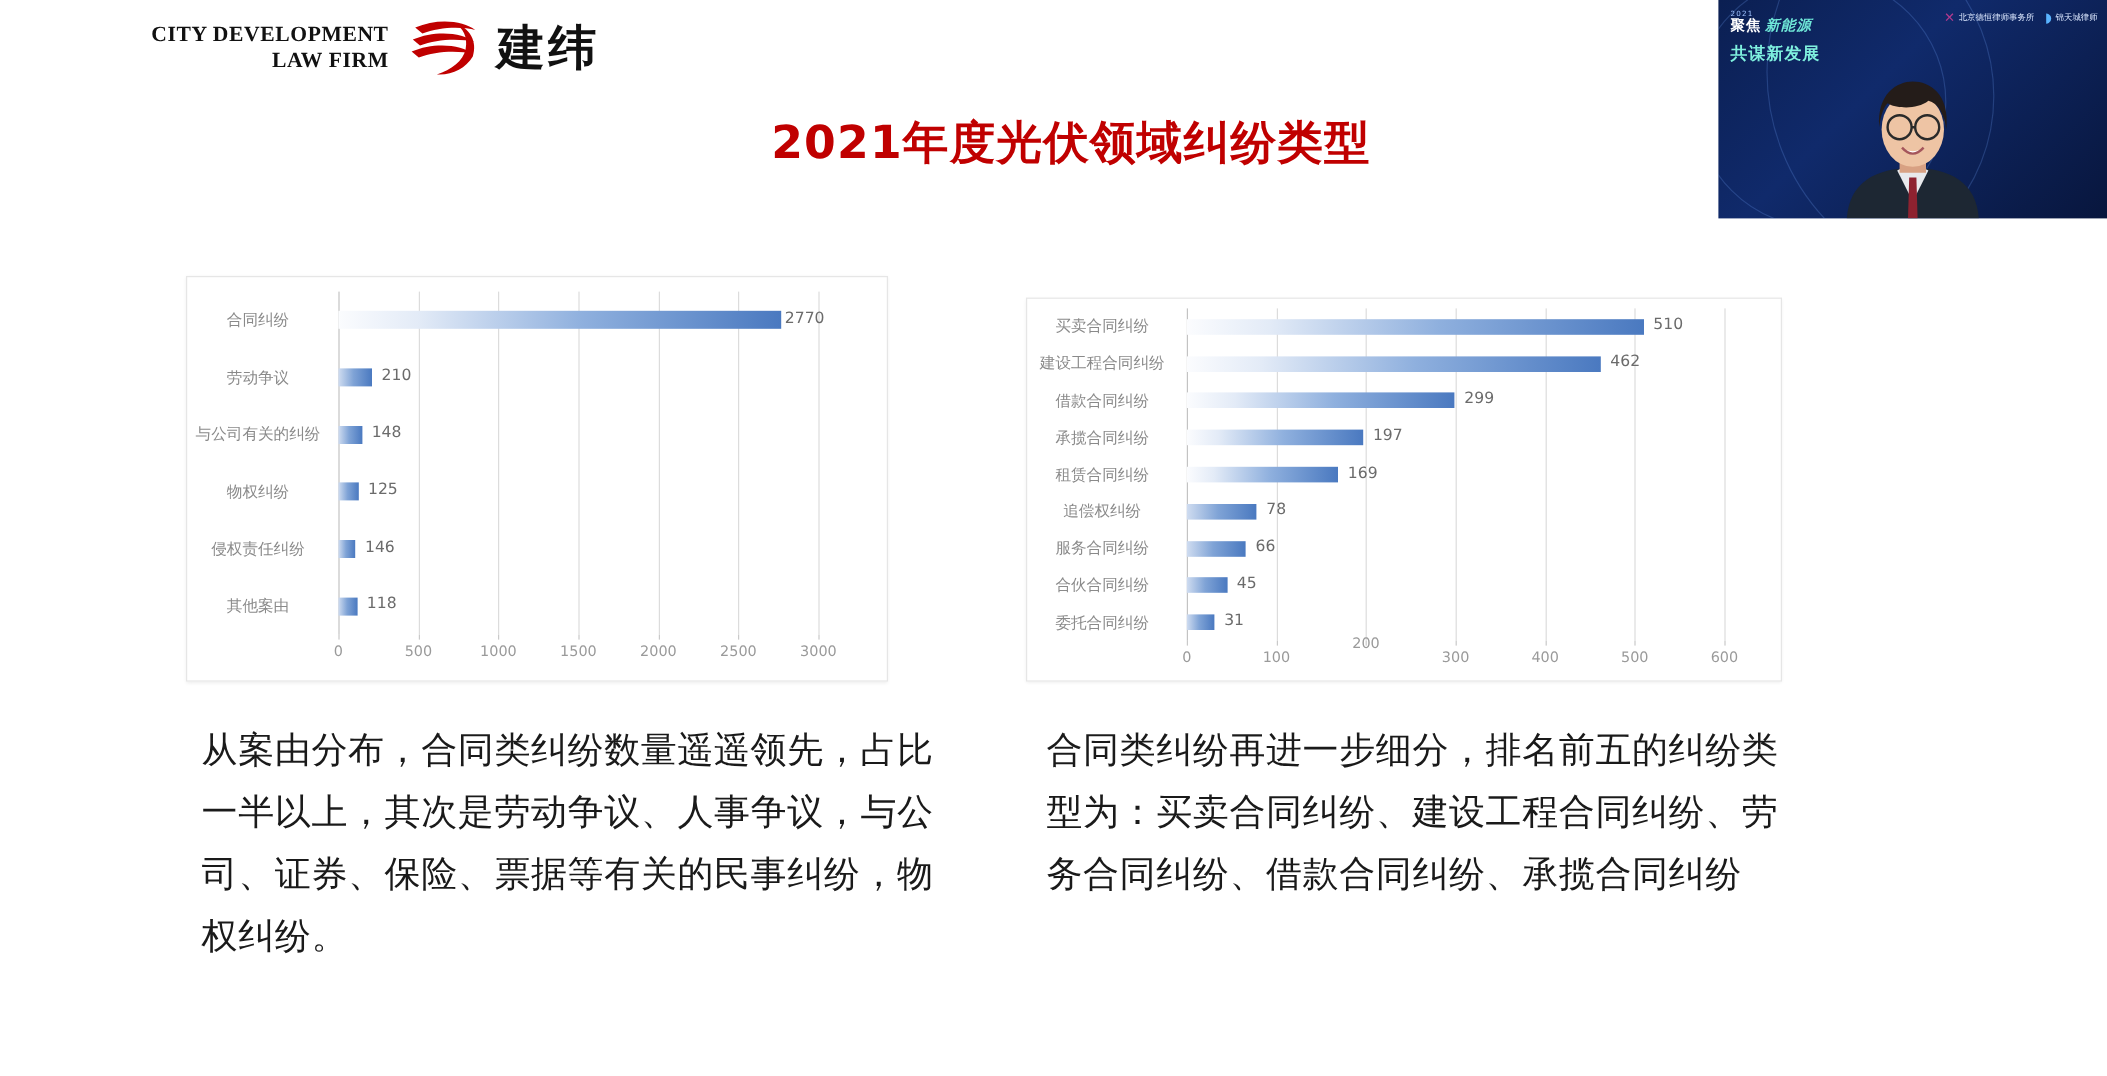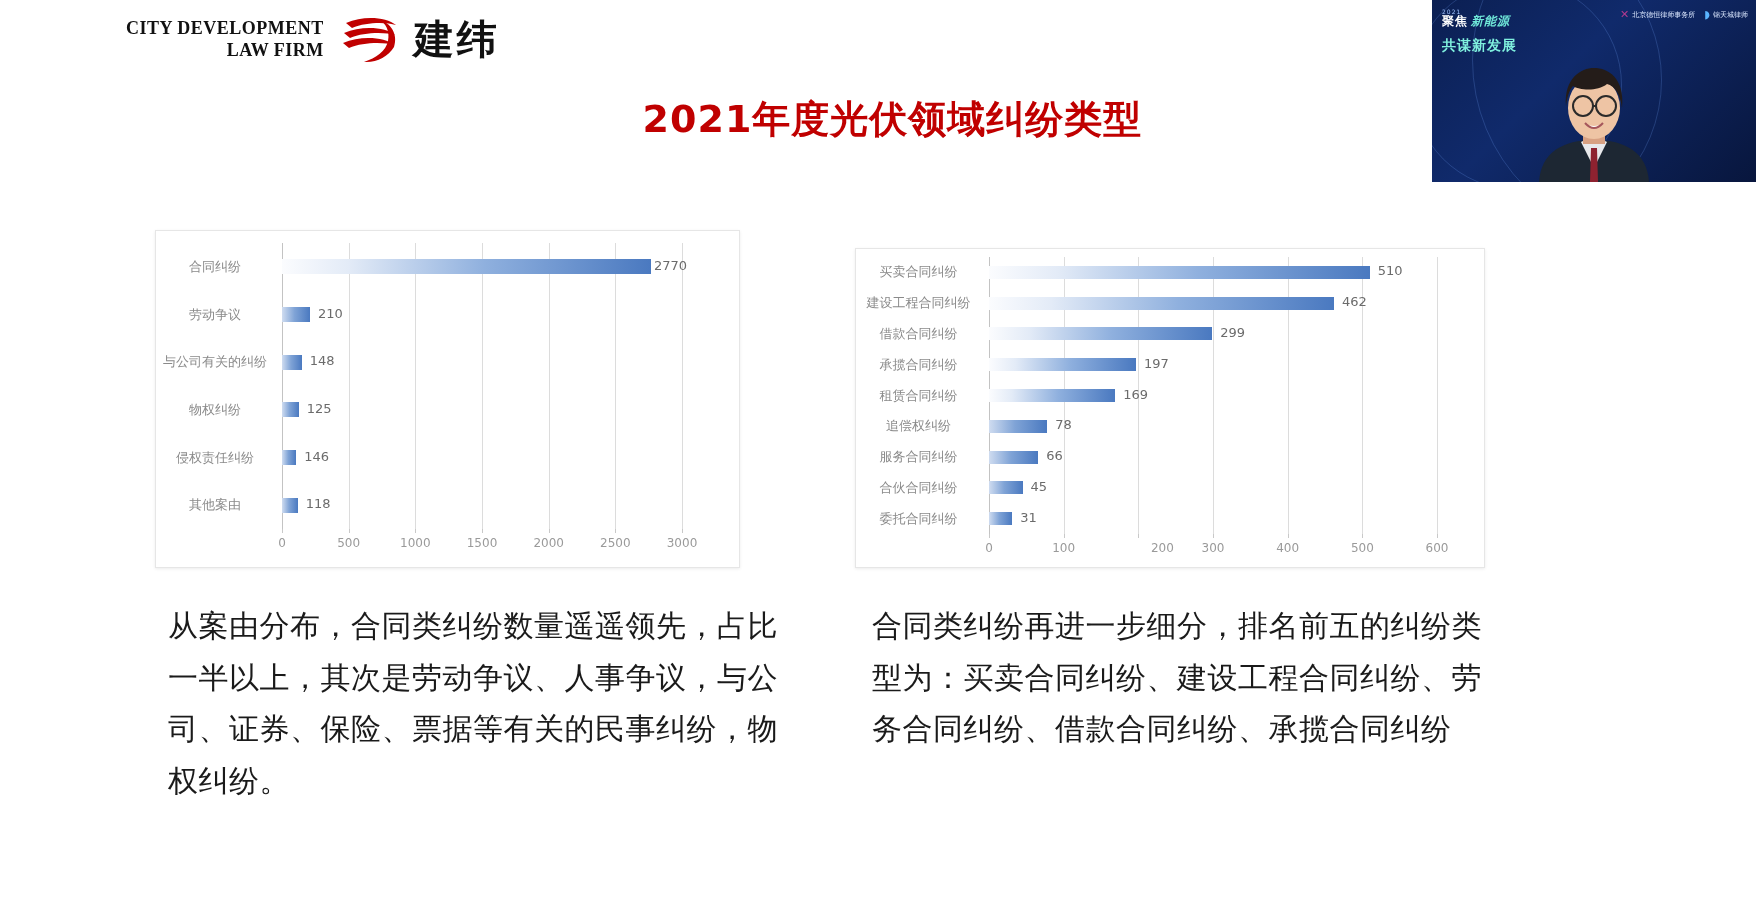--- a/index.html
+++ b/index.html
@@ -238,21 +238,21 @@
   <div class="chart-box" id="chart-right">
     <div class="plot" id="plot-right">
         <div class="gridline axis" style="left: 133px; top: 8px; height: 277px;"></div>
         <div class="tick-mark" style="left: 133px; top: 285px;"></div>
         <div class="tick" style="left: 133px; top: 292px;">0</div>
         <div class="gridline" style="left: 207.667px; top: 8px; height: 277px;"></div>
         <div class="tick-mark" style="left: 207.667px; top: 285px;"></div>
         <div class="tick" style="left: 207.667px; top: 292px;">100</div>
         <div class="gridline" style="left: 282.333px; top: 8px; height: 277px;"></div>
         <div class="tick-mark" style="left: 282.333px; top: 285px;"></div>
-        <div class="tick" style="left: 282.333px; top: 292px; margin-left: 24px;">200</div>
+        <div class="tick" style="left: 282.333px; top: 280px;">200</div>
         <div class="gridline" style="left: 357px; top: 8px; height: 277px;"></div>
         <div class="tick-mark" style="left: 357px; top: 285px;"></div>
         <div class="tick" style="left: 357px; top: 292px;">300</div>
         <div class="gridline" style="left: 431.667px; top: 8px; height: 277px;"></div>
         <div class="tick-mark" style="left: 431.667px; top: 285px;"></div>
         <div class="tick" style="left: 431.667px; top: 292px;">400</div>
         <div class="gridline" style="left: 506.333px; top: 8px; height: 277px;"></div>
         <div class="tick-mark" style="left: 506.333px; top: 285px;"></div>
         <div class="tick" style="left: 506.333px; top: 292px;">500</div>
         <div class="gridline" style="left: 581px; top: 8px; height: 277px;"></div>

